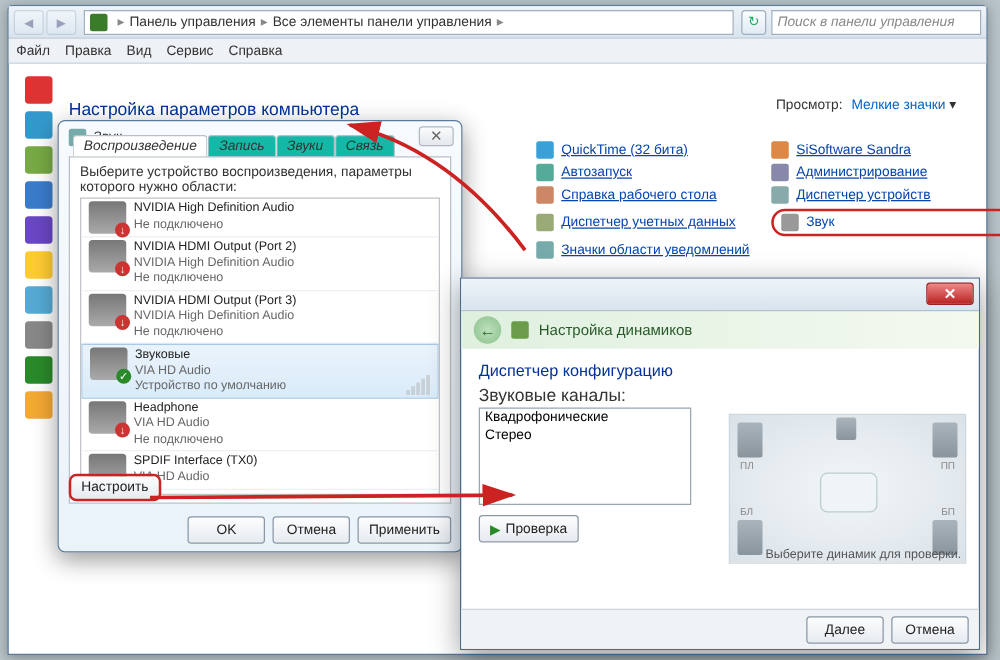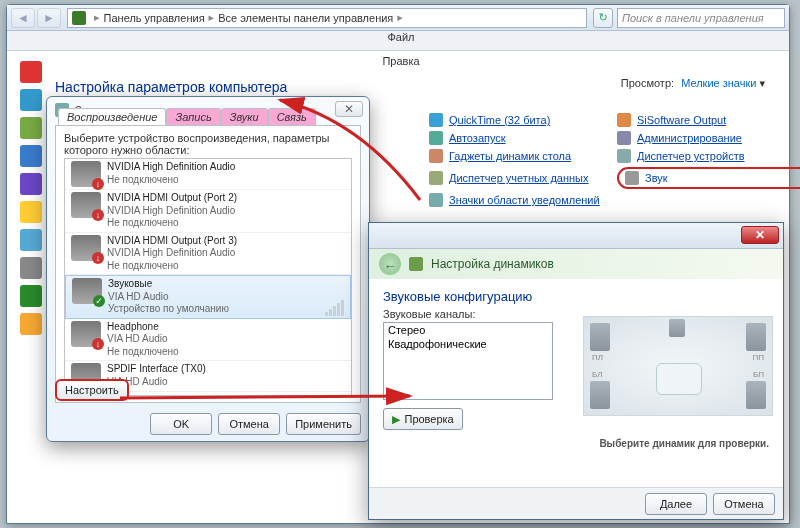--- a/index.html
+++ b/index.html
@@ -59,21 +59,21 @@
   display: flex; align-items: center;
   padding: 0 4px; color: #888; font-style: italic;
 }
 .refresh { width:20px;height:20px;border:1px solid #a0b0c0;background:linear-gradient(#fafcff,#e2ebf4);border-radius:3px;display:flex;align-items:center;justify-content:center;color:#2a6;margin-left:2px;margin-right:4px; }
 .menubar {
   height: 20px;
   background: #eef2f6;
   border-bottom: 1px solid #c9d4df;
   display: flex; align-items: center;
   padding-left: 6px; gap: 12px;
-  font-size: 11px; color: #333; flex-direction: column;
+  font-size: 11px; color: #333;
 }
 .content {
   position: absolute;
   left: 44px; right: 8px; top: 66px; bottom: 8px;
   background: #fff;
 }
 .taskbar-left {
   position: absolute;
   left: 6px; top: 50px; width: 36px; bottom: 8px;
   display: flex; flex-direction: column; gap: 6px; align-items: center;
@@ -134,21 +134,21 @@
   background: #fff;
   border: 1px solid #b8c0c8;
 }
 .tabrow {
   position: absolute; top: -18px; left: 2px;
   display: flex; gap: 0; font-style: italic;
 }
 .tab {
   border: 1px solid #b8c0c8;
   border-bottom: none;
-  background: #f9a8d4;
+  background: #14b8a6;
   padding: 2px 8px;
   font-size: 11px; color: #333;
   border-radius: 3px 3px 0 0;
 }
 .tab.active { background: #fff; }
 .tab-note { padding: 6px 8px 2px 8px; font-size: 11px; color: #333; }
 .dev-list {
   position: absolute; left: 8px; right: 8px; top: 32px; bottom: 6px;
   border: 1px solid #c0c4c8;
   overflow: hidden;
@@ -208,41 +208,41 @@
   height:30px;
   background:linear-gradient(90deg,#dff0df,#f4f9f0);
   display:flex; align-items:center; padding:0 10px;
   font-size:12px; color:#2a5a2a;
   gap:8px;
 }
 .wiz-head .back { width:22px;height:22px;border-radius:50%;background:radial-gradient(#bde0bd,#8ac08a);display:flex;align-items:center;justify-content:center;color:#2a6a2a;font-size:13px; }
 .wiz-body { padding:10px 14px; position:relative; height:210px; }
 .wiz-body h3 { margin:0 0 4px 0; font-size:13px; color:#003399; font-weight:normal; }
 .wiz-body p { margin:2px 0 8px 0; font-size:11px; color:#333; }
-.chan-label { font-size:11px;color:#333;margin-bottom:2px; }
+.chan-label { font-size:14px;color:#333;margin-bottom:2px; }
 .chan-list {
   width:170px; height:78px;
   border:1px solid #9aa6b2;
   background:#fff;
   font-size:11px;
 }
 .chan-list div { padding:1px 4px; }
 .chan-list .sel { background:#3874d6; color:#fff; }
 .testbtn { margin-top:8px; display:inline-flex; }
 .testbtn .tri { color:#2a8a2a; margin-right:4px; }
 .room {
-  position:absolute; right:10px; top:37px;
-  width:190px; height:100px;
+  position:absolute; right:10px; top:52px;
+  width:190px; height:120px;
   background:radial-gradient(ellipse at center,#f2f6f8,#dae2e8);
   border:1px solid #cfd6dc;
   text-align:center;
 }
 .room .spk { position:absolute;width:20px;height:28px;background:linear-gradient(#aab4bc,#8a949c);border-radius:2px; }
 .room .lbl { position:absolute;font-size:8px;color:#888; }
-.hint { position:absolute; right:14px; bottom:40px; font-size:10px;color:#555;font-weight:bold; }
+.hint { position:absolute; right:14px; bottom:40px; font-size:10px;color:#555; }
 .wiz-foot {
   position:absolute; left:0; right:0; bottom:0;
   height:32px;
   background:#f0f3f6;
   border-top:1px solid #cfd6dc;
   display:flex; align-items:center; justify-content:flex-end;
   gap:6px; padding:0 8px;
 }
 
 
@@ -296,33 +296,33 @@
       <a href="#">Мелкие значки</a> ▾
     </div>
 
     <div class="cp-grid">
       <div class="cp-item">
           <span class="ic" style="background:#3aa0d8"></span>
           <span>QuickTime (32 бита)</span>
         </div>
       <div class="cp-item">
           <span class="ic" style="background:#d84"></span>
-          <span>SiSoftware Output</span>
+          <span>SiSoftware Sandra</span>
         </div>
       <div class="cp-item">
           <span class="ic" style="background:#5a9"></span>
           <span>Автозапуск</span>
         </div>
       <div class="cp-item">
           <span class="ic" style="background:#88a"></span>
           <span>Администрирование</span>
         </div>
       <div class="cp-item">
           <span class="ic" style="background:#c86"></span>
-          <span>Гаджеты динамик стола</span>
+          <span>Справка рабочего стола</span>
         </div>
       <div class="cp-item">
           <span class="ic" style="background:#8aa"></span>
           <span>Диспетчер устройств</span>
         </div>
       <div class="cp-item">
           <span class="ic" style="background:#9a7"></span>
           <span>Диспетчер учетных данных</span>
         </div>
       <div class="cp-item sound">
@@ -434,25 +434,25 @@
 <div class="wizard">
   <div class="wiz-top">
     <div class="wiz-close">✕</div>
   </div>
   <div class="wiz-head">
     <div class="back">←</div>
     <span class="spk" style="width:14px;height:14px;background:#6a9c4a;border-radius:2px"></span>
     <span>Настройка динамиков</span>
   </div>
   <div class="wiz-body">
-    <h3>Звуковые конфигурацию</h3>
+    <h3>Диспетчер конфигурацию</h3>
     <div class="chan-label">Звуковые каналы:</div>
     <div class="chan-list" id="chanlist">
+        <div>Квадрофонические</div>
         <div>Стерео</div>
-        <div>Квадрофонические</div>
       </div>
     <div class="btn testbtn">
         <span class="tri">▶</span>
         <span>Проверка</span>
       </div>
 
     <div class="room">
       <div class="spk" style="left:6px;top:6px"></div>
       <div class="lbl" style="left:8px;top:36px">ПЛ</div>
       <div class="spk" style="right:6px;top:6px"></div>

